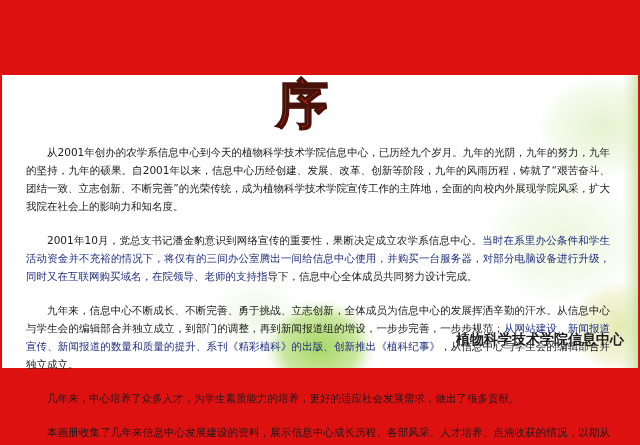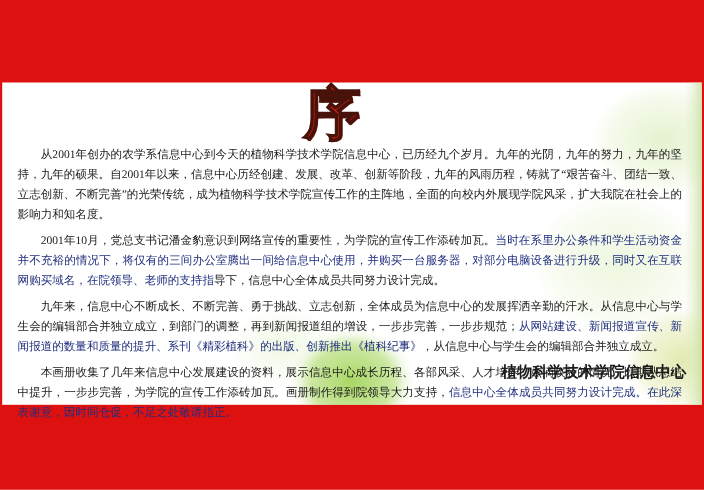--- a/index.html
+++ b/index.html
@@ -39,21 +39,21 @@
     color: #ec1b10;
     -webkit-text-stroke: 1.5px #47120a;
     text-shadow: 1px 1px 0 #6b1008;
   }
   .content {
     position: absolute; top: 52px; left: 8px; right: 12px;
     color: #191919;
     font-size: 10.5px; line-height: 18px;
     text-align: justify;
   }
-  .content p { margin: 6px; text-indent: 2em; font-family: Liberation Serif, serif; }
+  .content p { margin: 16px; text-indent: 2em; }
   .navy { color: #1f2e7e; }
   .sig-block {
     position: absolute; top: 257px; right: 14px;
     text-align: right; color: #1c1c1c; font-weight: bold;
     font-size: 14px; line-height: 15.5px; margin-left: 48px;
   }
 </style>
 </head>
 <body>
 
@@ -61,22 +61,23 @@
   <div class="band band-top"></div>
   <div class="band band-bottom"></div>
 
   <div class="sheet">
     <div class="title-row">
       <span class="title-char">序</span>
     </div>
 
     <div class="content">
       <p><span>从2001年创办的农学系信息中心到今天的植物科学技术学院信息中心，已历经九个岁月。九年的光阴，九年的努力，九年的坚持，九年的硕果。自2001年以来，信息中心历经创建、发展、改革、创新等阶段，九年的风雨历程，铸就了“艰苦奋斗、团结一致、立志创新、不断完善”的光荣传统，成为植物科学技术学院宣传工作的主阵地，全面的向校内外展现学院风采，扩大我院在社会上的影响力和知名度。</span></p>
-      <p><span>2001年10月，党总支书记潘金豹意识到网络宣传的重要性，为学院的宣传工作添砖加瓦。</span><span class="navy">当时在系里办公条件和学生活动资金并不充裕的情况下，将仅有的三间办公室腾出一间给信息中心使用，并购买一台服务器，对部分电脑设备进行升级，同时又在互联网购买域名，在院领导、老师的支持指</span><span>导下，信息中心全体成员共同努力设计完成。</span></p>
+      <p><span>2001年10月，党总支书记潘金豹意识到网络宣传的重要性，果断决定成立农学系信息中心。</span><span class="navy">当时在系里办公条件和学生活动资金并不充裕的情况下，将仅有的三间办公室腾出一间给信息中心使用，并购买一台服务器，对部分电脑设备进行升级，同时又在互联网购买域名，在院领导、老师的支持指</span><span>导下，信息中心全体成员共同努力设计完成。</span></p>
       <p><span>九年来，信息中心不断成长、不断完善、勇于挑战、立志创新，全体成员为信息中心的发展挥洒辛勤的汗水。从信息中心与学生会的编辑部合并独立成立，到部门的调整，再到新闻报道组的增设，一步步完善，一步步规范；</span><span class="navy">从网站建设、新闻报道宣传、新闻报道的数量和质量的提升、系刊《精彩植科》的出版、创新推出《植科纪事》</span><span>，从信息中心与学生会的编辑部合并独立成立。</span></p>
+      <p><span>几年来，中心培养了众多人才，为学生素质能力的培养，更好的适应社会发展需求，做出了很多贡献。</span></p>
       <p><span>本画册收集了几年来信息中心发展建设的资料，展示信息中心成长历程、各部风采、人才培养、点滴收获的情况，以期从总结中提升，一步步完善，为学院的宣传工作添砖加瓦。画册制作得到院领导大力支持，</span><span class="navy">信息中心全体成员共同努力设计完成。在此深表谢意，因时间仓促，不足之处敬请指正。</span></p>
     </div>
 
     <div class="sig-block">
       <div>植物科学技术学院信息中心</div>
     </div>
   </div>
 </div>
 
 </body></html>

